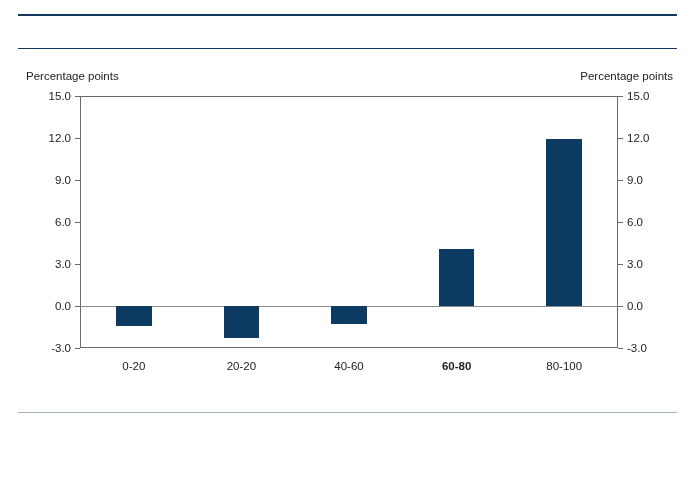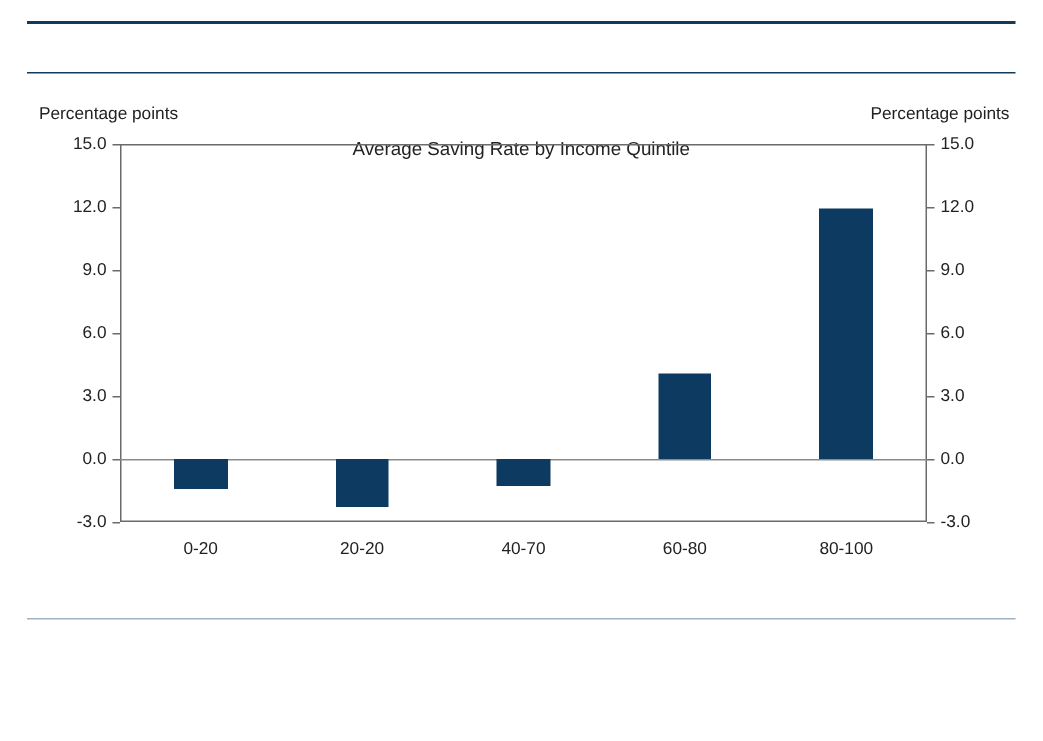--- a/index.html
+++ b/index.html
@@ -176,21 +176,20 @@
 
 <div class="page">
 
   <div class="top-rule"></div>
   <div class="title-rule"></div>
 
   <div class="chart-area">
 
     <div class="axis-label-left">Percentage points</div>
     <div class="axis-label-right">Percentage points</div>
-    <div class="chart-title">Average Saving Rate by Income Quintile</div>
 
     <div class="plot" id="plot">
       <div class="plot-frame-left"></div>
       <div class="plot-frame-right"></div>
       <div class="plot-frame-top"></div>
       <div class="plot-frame-bottom"></div>
     <div class="tick-left" style="top: 252px;"></div>
         <div class="tick-right" style="top: 252px;"></div>
         <div class="ytick-label-left" style="top: 252px;">-3.0</div>
         <div class="ytick-label-right" style="top: 252px;">-3.0</div>
@@ -217,23 +216,23 @@
         <div class="tick-left" style="top: 0px;"></div>
         <div class="tick-right" style="top: 0px;"></div>
         <div class="ytick-label-left" style="top: 0px;">15.0</div>
         <div class="ytick-label-right" style="top: 0px;">15.0</div>
         <div class="zero-line" style="top: 210px;"></div>
         <div class="bar" style="left: 36.046px; width: 35.508px; top: 210px; height: 19.6px; background: rgb(13, 58, 97);"></div>
         <div class="xtick-label" style="left: 53.8px;">0-20</div>
         <div class="bar" style="left: 143.646px; width: 35.508px; top: 210px; height: 32.2px; background: rgb(13, 58, 97);"></div>
         <div class="xtick-label" style="left: 161.4px;">20-20</div>
         <div class="bar" style="left: 251.246px; width: 35.508px; top: 210px; height: 18.2px; background: rgb(13, 58, 97);"></div>
-        <div class="xtick-label" style="left: 269px;">40-70</div>
+        <div class="xtick-label" style="left: 269px;">40-60</div>
         <div class="bar" style="left: 358.846px; width: 35.508px; top: 152.6px; height: 57.4px; background: rgb(13, 58, 97);"></div>
-        <div class="xtick-label" style="left: 376.6px;">60-80</div>
+        <div class="xtick-label" style="left: 376.6px; font-weight: bold;">60-80</div>
         <div class="bar" style="left: 466.446px; width: 35.508px; top: 43.4px; height: 166.6px; background: rgb(13, 58, 97);"></div>
         <div class="xtick-label" style="left: 484.2px;">80-100</div>
       </div>
 
   </div>
 
   <div class="bottom-rule"></div>
 
 </div>
 

